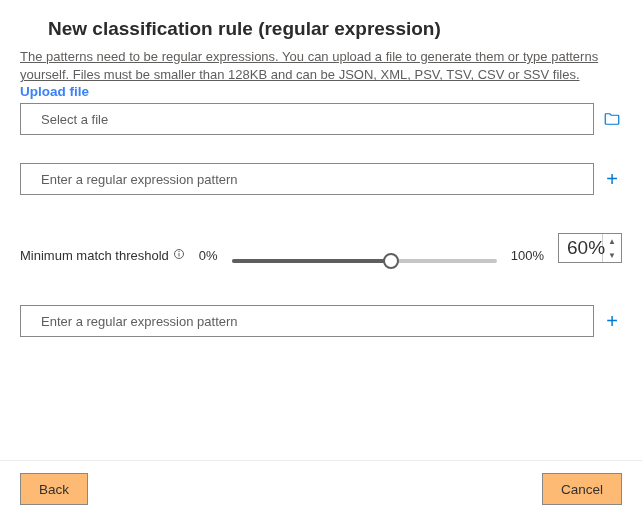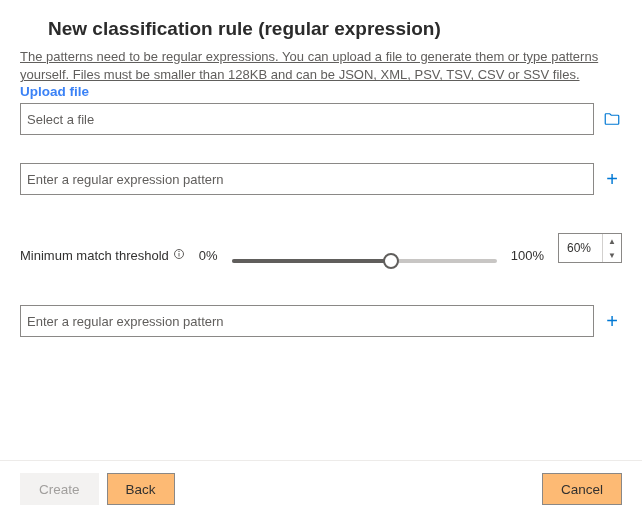--- a/index.html
+++ b/index.html
@@ -38,21 +38,21 @@
     align-items: center;
     gap: 4px;
   }
   .info-icon svg { width: 12px; height: 12px; stroke: #605e5c; }
   .row { display: flex; align-items: center; gap: 8px; margin-bottom: 28px; }
   .row:last-of-type { margin-bottom: 10px; }
   .textbox {
     flex: 1;
     height: 32px;
     border: 1px solid #8a8886;
-    padding: 0 6px;
+    padding: 0 20px;
     font-size: 13px;
     display: flex;
     align-items: center;
     color: #605e5c;
     background: #fff;
   }
   .iconbtn {
     width: 20px; height: 20px;
     display: flex; align-items: center; justify-content: center;
     color: #0078d4;
@@ -100,21 +100,21 @@
     display: flex;
     align-items: stretch;
     border: 1px solid #8a8886;
     height: 30px;
   }
   .spin-val {
     width: 44px;
     display: flex;
     align-items: center;
     padding-left: 8px;
-    font-size: 12px;
+    font-size: 19px;
     border-right: 1px solid #d2d0ce;
   }
   .spin-btns {
     display: flex;
     flex-direction: column;
     width: 18px;
   }
   .spin-btn {
     flex: 1;
     display: flex;
@@ -210,17 +210,16 @@
     <div class="textbox">
       <span>Enter a regular expression pattern</span>
     </div>
     <div class="iconbtn">
       <span class="plus">+</span>
     </div>
   </div>
 </div>
 
 <div class="footer">
-  <div class="btn primary-disabled">Create</div>
   <div class="btn">Back</div>
   <div class="spacer"></div>
   <div class="btn">Cancel</div>
 </div>
 
 </body></html>

